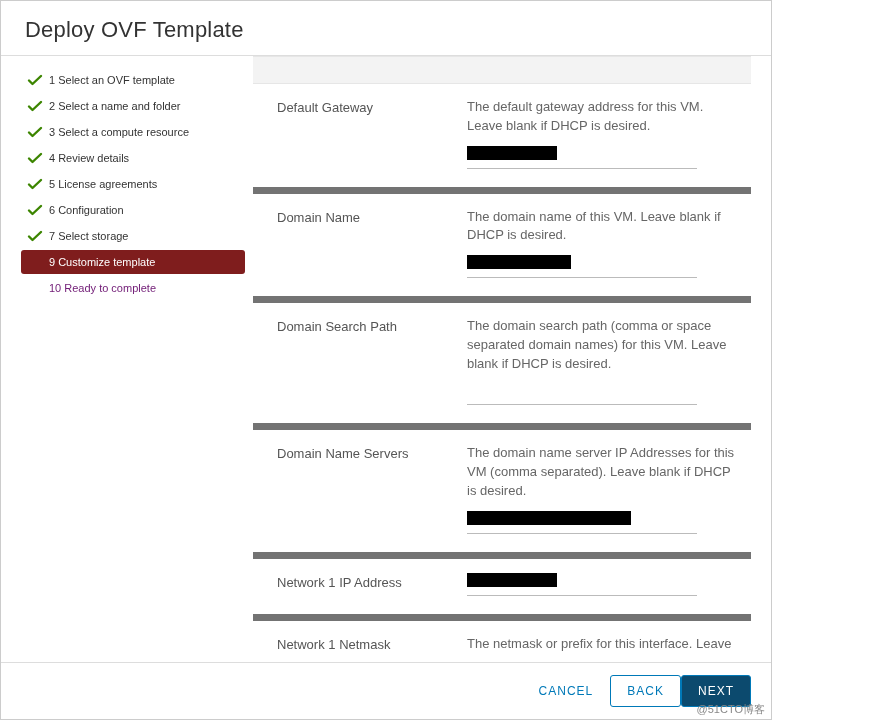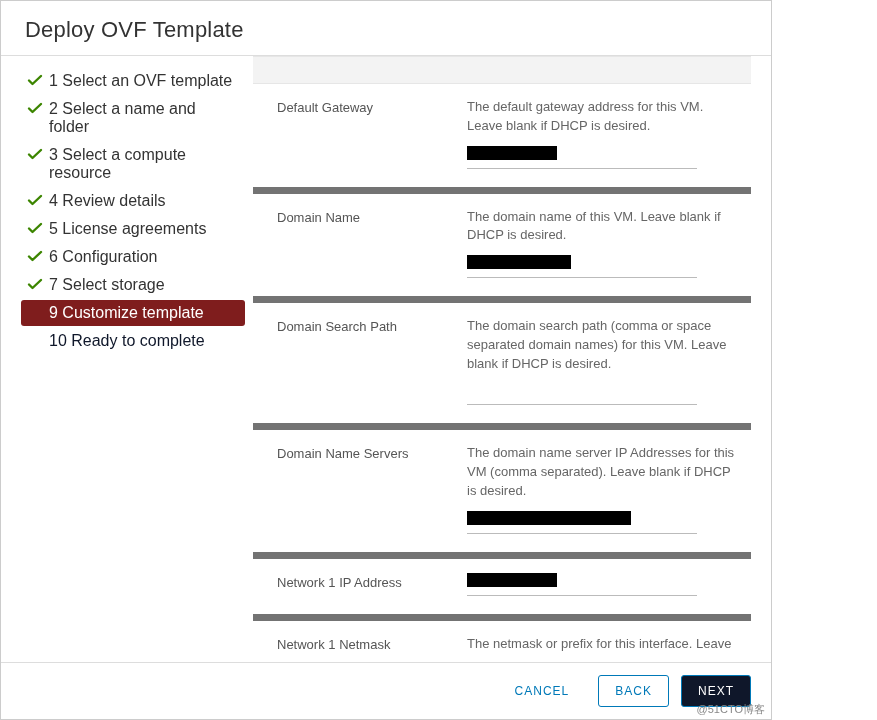--- a/index.html
+++ b/index.html
@@ -12,31 +12,31 @@
     font-size: 22px; font-weight: 300; color: #333; padding: 16px 24px 12px 24px;
     border-bottom: 1px solid #ddd; letter-spacing: 0.2px;
   }
   .body {
     flex: 1; display: flex; overflow: hidden;
   }
   .sidebar {
     width: 252px; padding: 12px 8px 12px 20px;
   }
   .step {
-    display: flex; align-items: flex-start; padding: 4px 6px; font-size: 16px;
+    display: flex; align-items: center; padding: 4px 6px; font-size: 11px;
     color: #333; margin-bottom: 2px; border-radius: 3px;
   }
   .step .check {
     width: 16px; height: 16px; margin-right: 6px; flex-shrink: 0;
   }
   .step.active {
     background: #7f1d1d; color: #fff;
   }
   .step.active .check { visibility: hidden; }
-  .step.future { color: #0f172a; }
+  .step.future { color: #701a75; }
   .step.future .check { visibility: hidden; }
   .content-wrap {
     flex: 1; display: flex; flex-direction: column; border-left: 0;
     position: relative;
   }
   .content-scroll {
     flex: 1; overflow-y: auto; overflow-x: auto; padding: 0 20px 0 0;
   }
   .section-header {
     background: #f3f3f3; height: 28px; border-top: 1px solid #e6e6e6;
@@ -55,29 +55,29 @@
   }
   .prop-desc { margin-bottom: 10px; }
   .input-wrap {
     display: inline-block; border-bottom: 1px solid #bbb; width: 230px; padding-bottom: 2px;
   }
   .redact {
     display: inline-block; background: #000; height: 14px;
   }
   .footer {
     border-top: 1px solid #ddd; padding: 12px 20px; display: flex;
-    justify-content: flex-end; gap: 12px; align-items: flex-end;
+    justify-content: flex-end; align-items: flex-end;
   }
   .btn {
     font-size: 12px; letter-spacing: 1px; padding: 8px 16px; cursor: pointer;
     border-radius: 3px; border: 1px solid transparent; background: none;
   }
   .btn-flat { color: #0079b8; }
   .btn-outline { color: #0079b8; border-color: #0079b8; }
-  .btn-primary { background: #0f172a; color: #fff; border-color: #0079b8; }
+  .btn-primary { background: #0c4a6e; color: #fff; border-color: #0079b8; }
   
   .content-scroll::-webkit-scrollbar { width: 16px; height: 16px; }
   .content-scroll::-webkit-scrollbar-thumb { background: #bfbfbf; }
   .content-scroll::-webkit-scrollbar-track { background: #f0f0f0; }
   .watermark {
     position: absolute; right: 6px; bottom: 2px; font-size: 11px; color: #888; margin-top: 40px;
   }
 </style>
 </head>
 <body>

